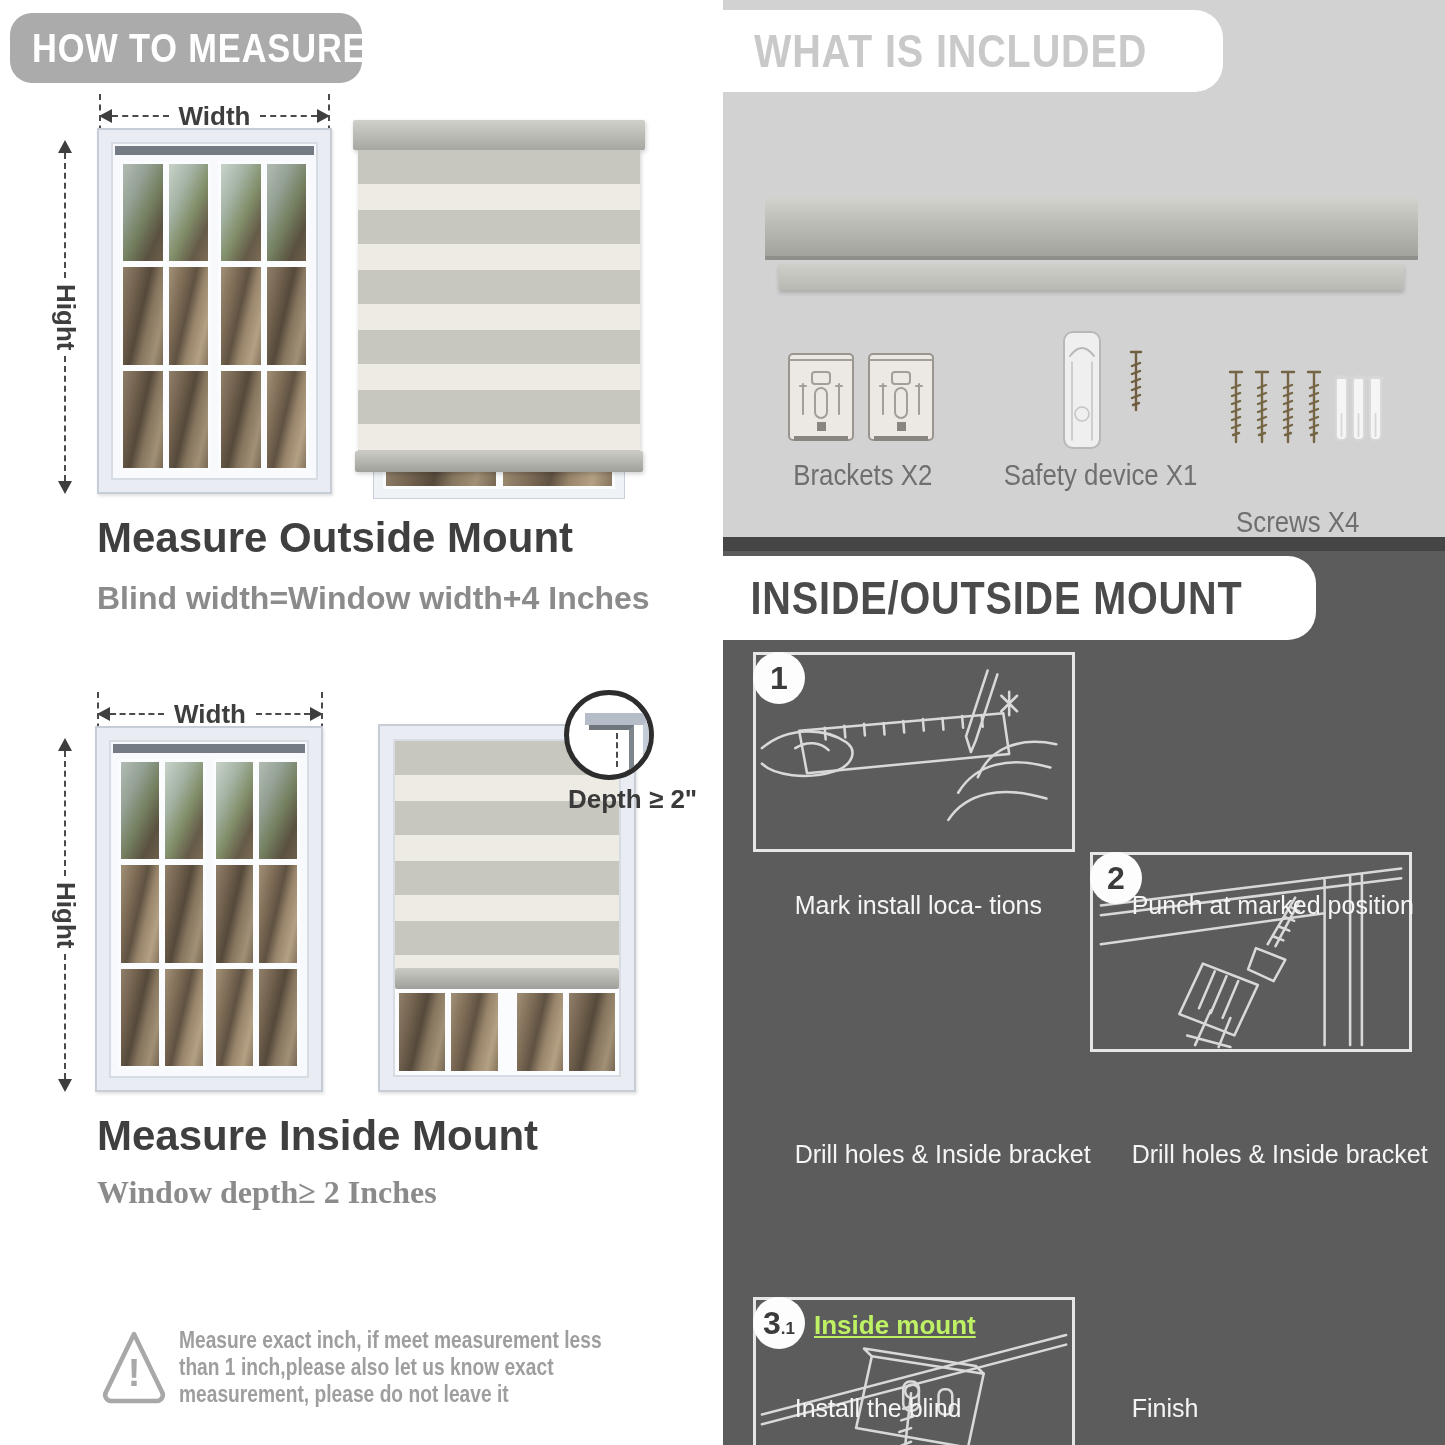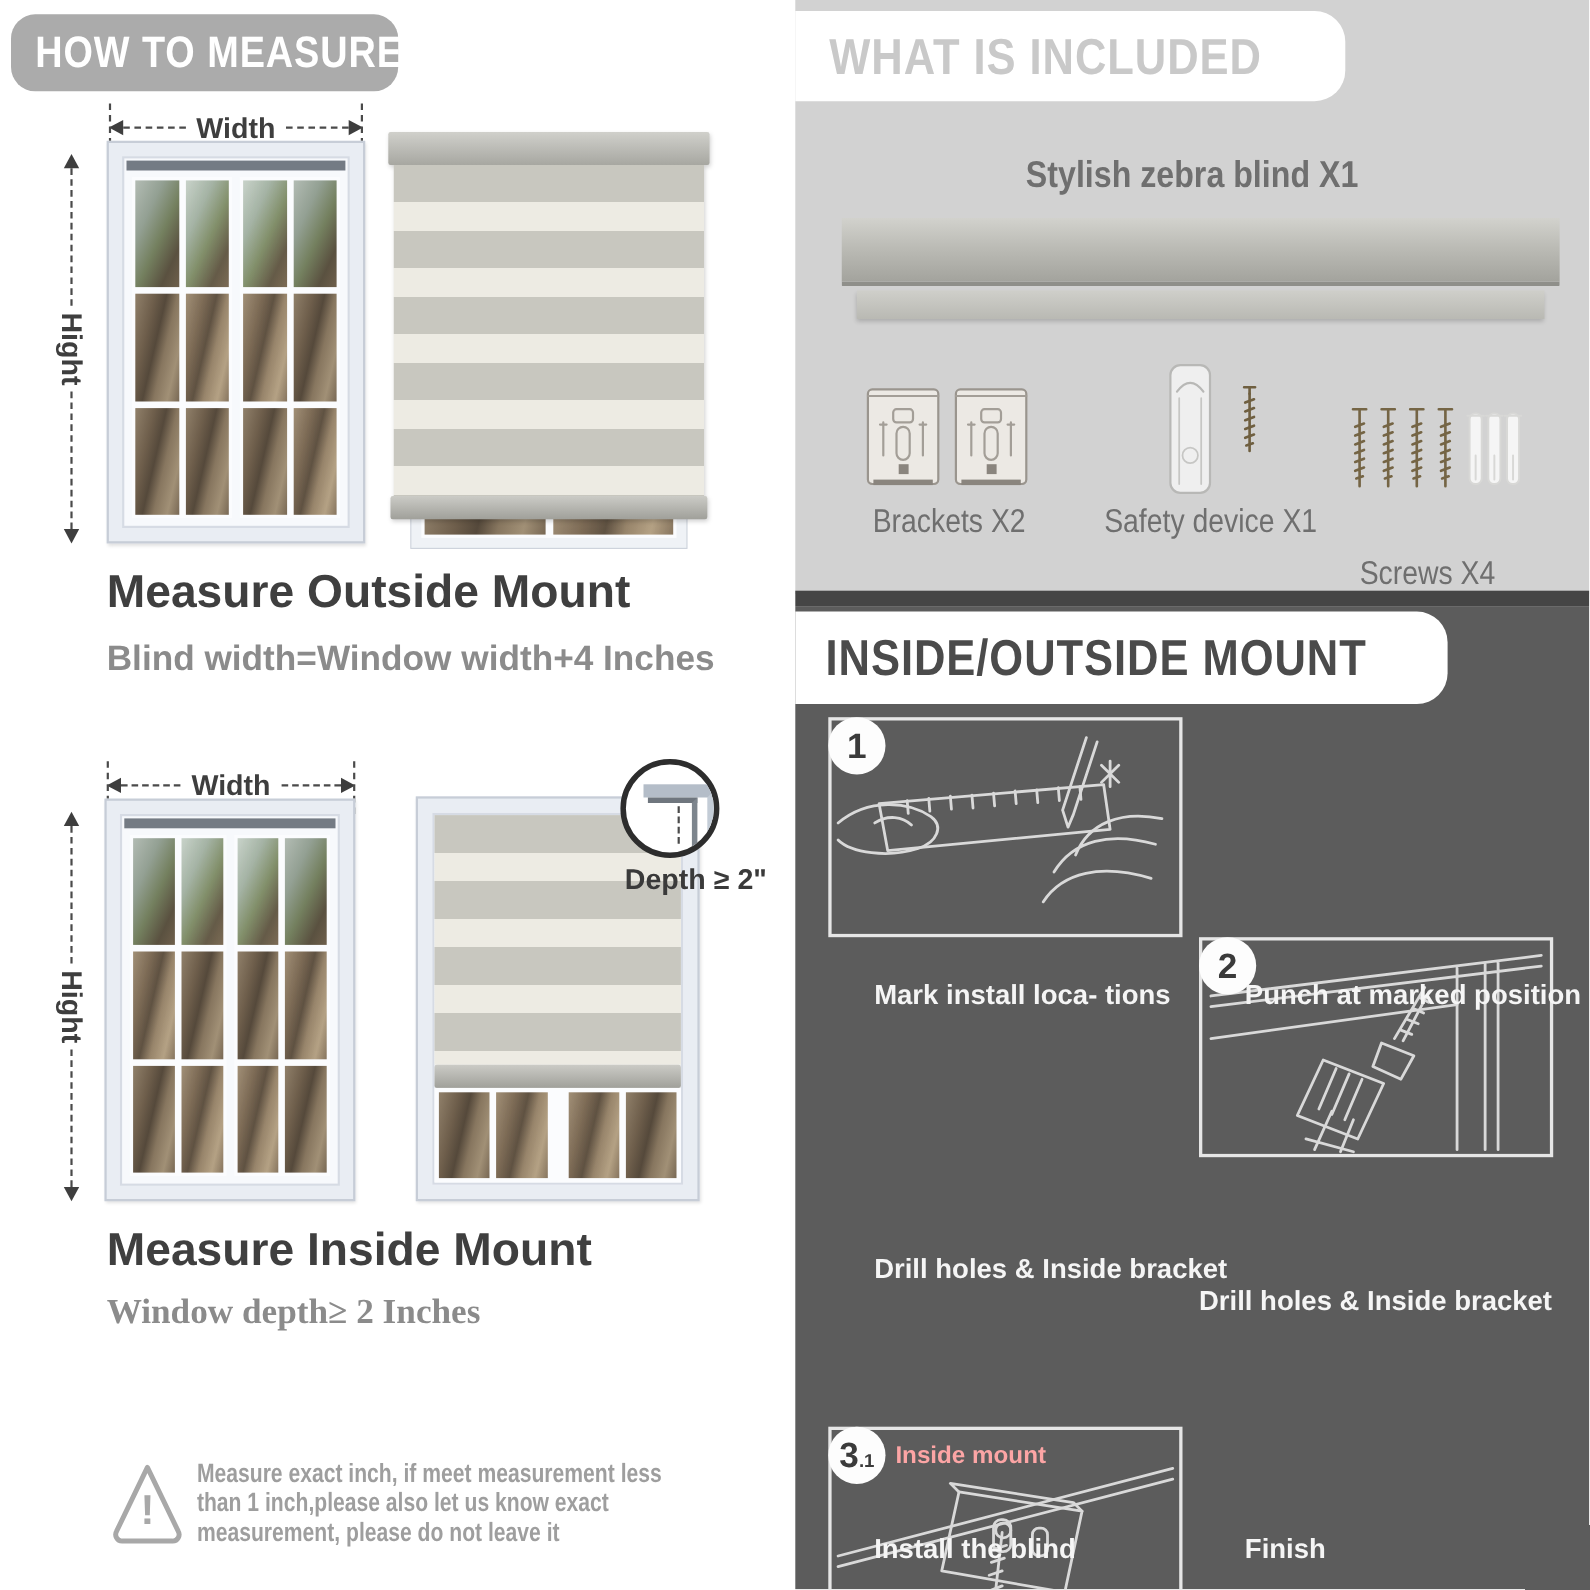--- a/index.html
+++ b/index.html
@@ -81,22 +81,22 @@
   .item-lbl{color:#6f6f6f;font-size:30px;font-weight:normal;text-align:center;}
   .right-dark{background:#5c5c5c;}
   .dark-strip{background:#454545;}
 
   
   .panel{border:3px solid #e6e6e6;position:relative;}
   .badge{position:absolute;left:-3px;top:-3px;width:52px;height:52px;border-radius:50%;background:#fdfdfd;
          color:#3b3b3b;display:flex;align-items:center;justify-content:center;font-weight:bold;}
   .badge .n{font-size:32px;}
   .badge .s{font-size:17px;margin-top:12px;}
-  .p-title{position:absolute;left:58px;top:10px;color:#fca5a5;font-size:22px;font-weight:bold;}
-  .caption{color:#f5f5f5;font-size:25px;font-weight:bold;white-space:pre-wrap;}
+  .p-title{position:absolute;left:58px;top:10px;color:#bef264;font-size:26px;font-weight:bold;text-decoration:underline;}
+  .caption{color:#f5f5f5;font-size:25px;font-weight:normal;white-space:pre-wrap;}
   .art{width:100%;height:100%;display:block;}
   .art path,.art rect,.art circle,.art ellipse{fill:none;stroke:#d9d9d9;stroke-width:2.6;stroke-linecap:round;stroke-linejoin:round;}
   
   .inc path,.inc rect,.inc circle,.inc ellipse{stroke-linecap:round;stroke-linejoin:round;}
 </style>
 </head>
 <body>
 
 <div class="canvas">
 
@@ -244,23 +244,20 @@
     </div>
     <div class="abs warn-text" style="left:179px;top:1326px;">Measure exact inch, if meet measurement less than 1 inch,please also let us know exact measurement, please do not leave it</div>
   </div>
 
   <div class="abs right-top" style="left:723px;top:0;width:722px;height:540px;">
 
     <div class="abs hdr-white" style="left:0;top:10px;width:500px;height:82px;">
       <span class="wi-text cond">WHAT IS INCLUDED</span>
     </div>
 
-    <div class="abs product-lbl" style="left:0;top:140px;width:722px;">
-      <span class="cond-c" style="display:inline-block;">Stylish zebra blind X1</span>
-    </div>
 
     <div class="abs headrail" style="left:42px;top:198px;width:653px;height:62px;"></div>
     <div class="abs under-rail" style="left:56px;top:264px;width:625px;height:26px;"></div>
 
     <div class="abs" style="left:63px;top:346px;width:150px;height:100px;">
       <svg class="inc" viewBox="0 0 150 100" width="150" height="100">
         <g stroke="#9a958e" fill="#ece9e4" stroke-width="2">
           <rect x="3" y="8" width="64" height="86" rx="4"></rect>
           <rect x="83" y="8" width="64" height="86" rx="4"></rect>
         </g>

